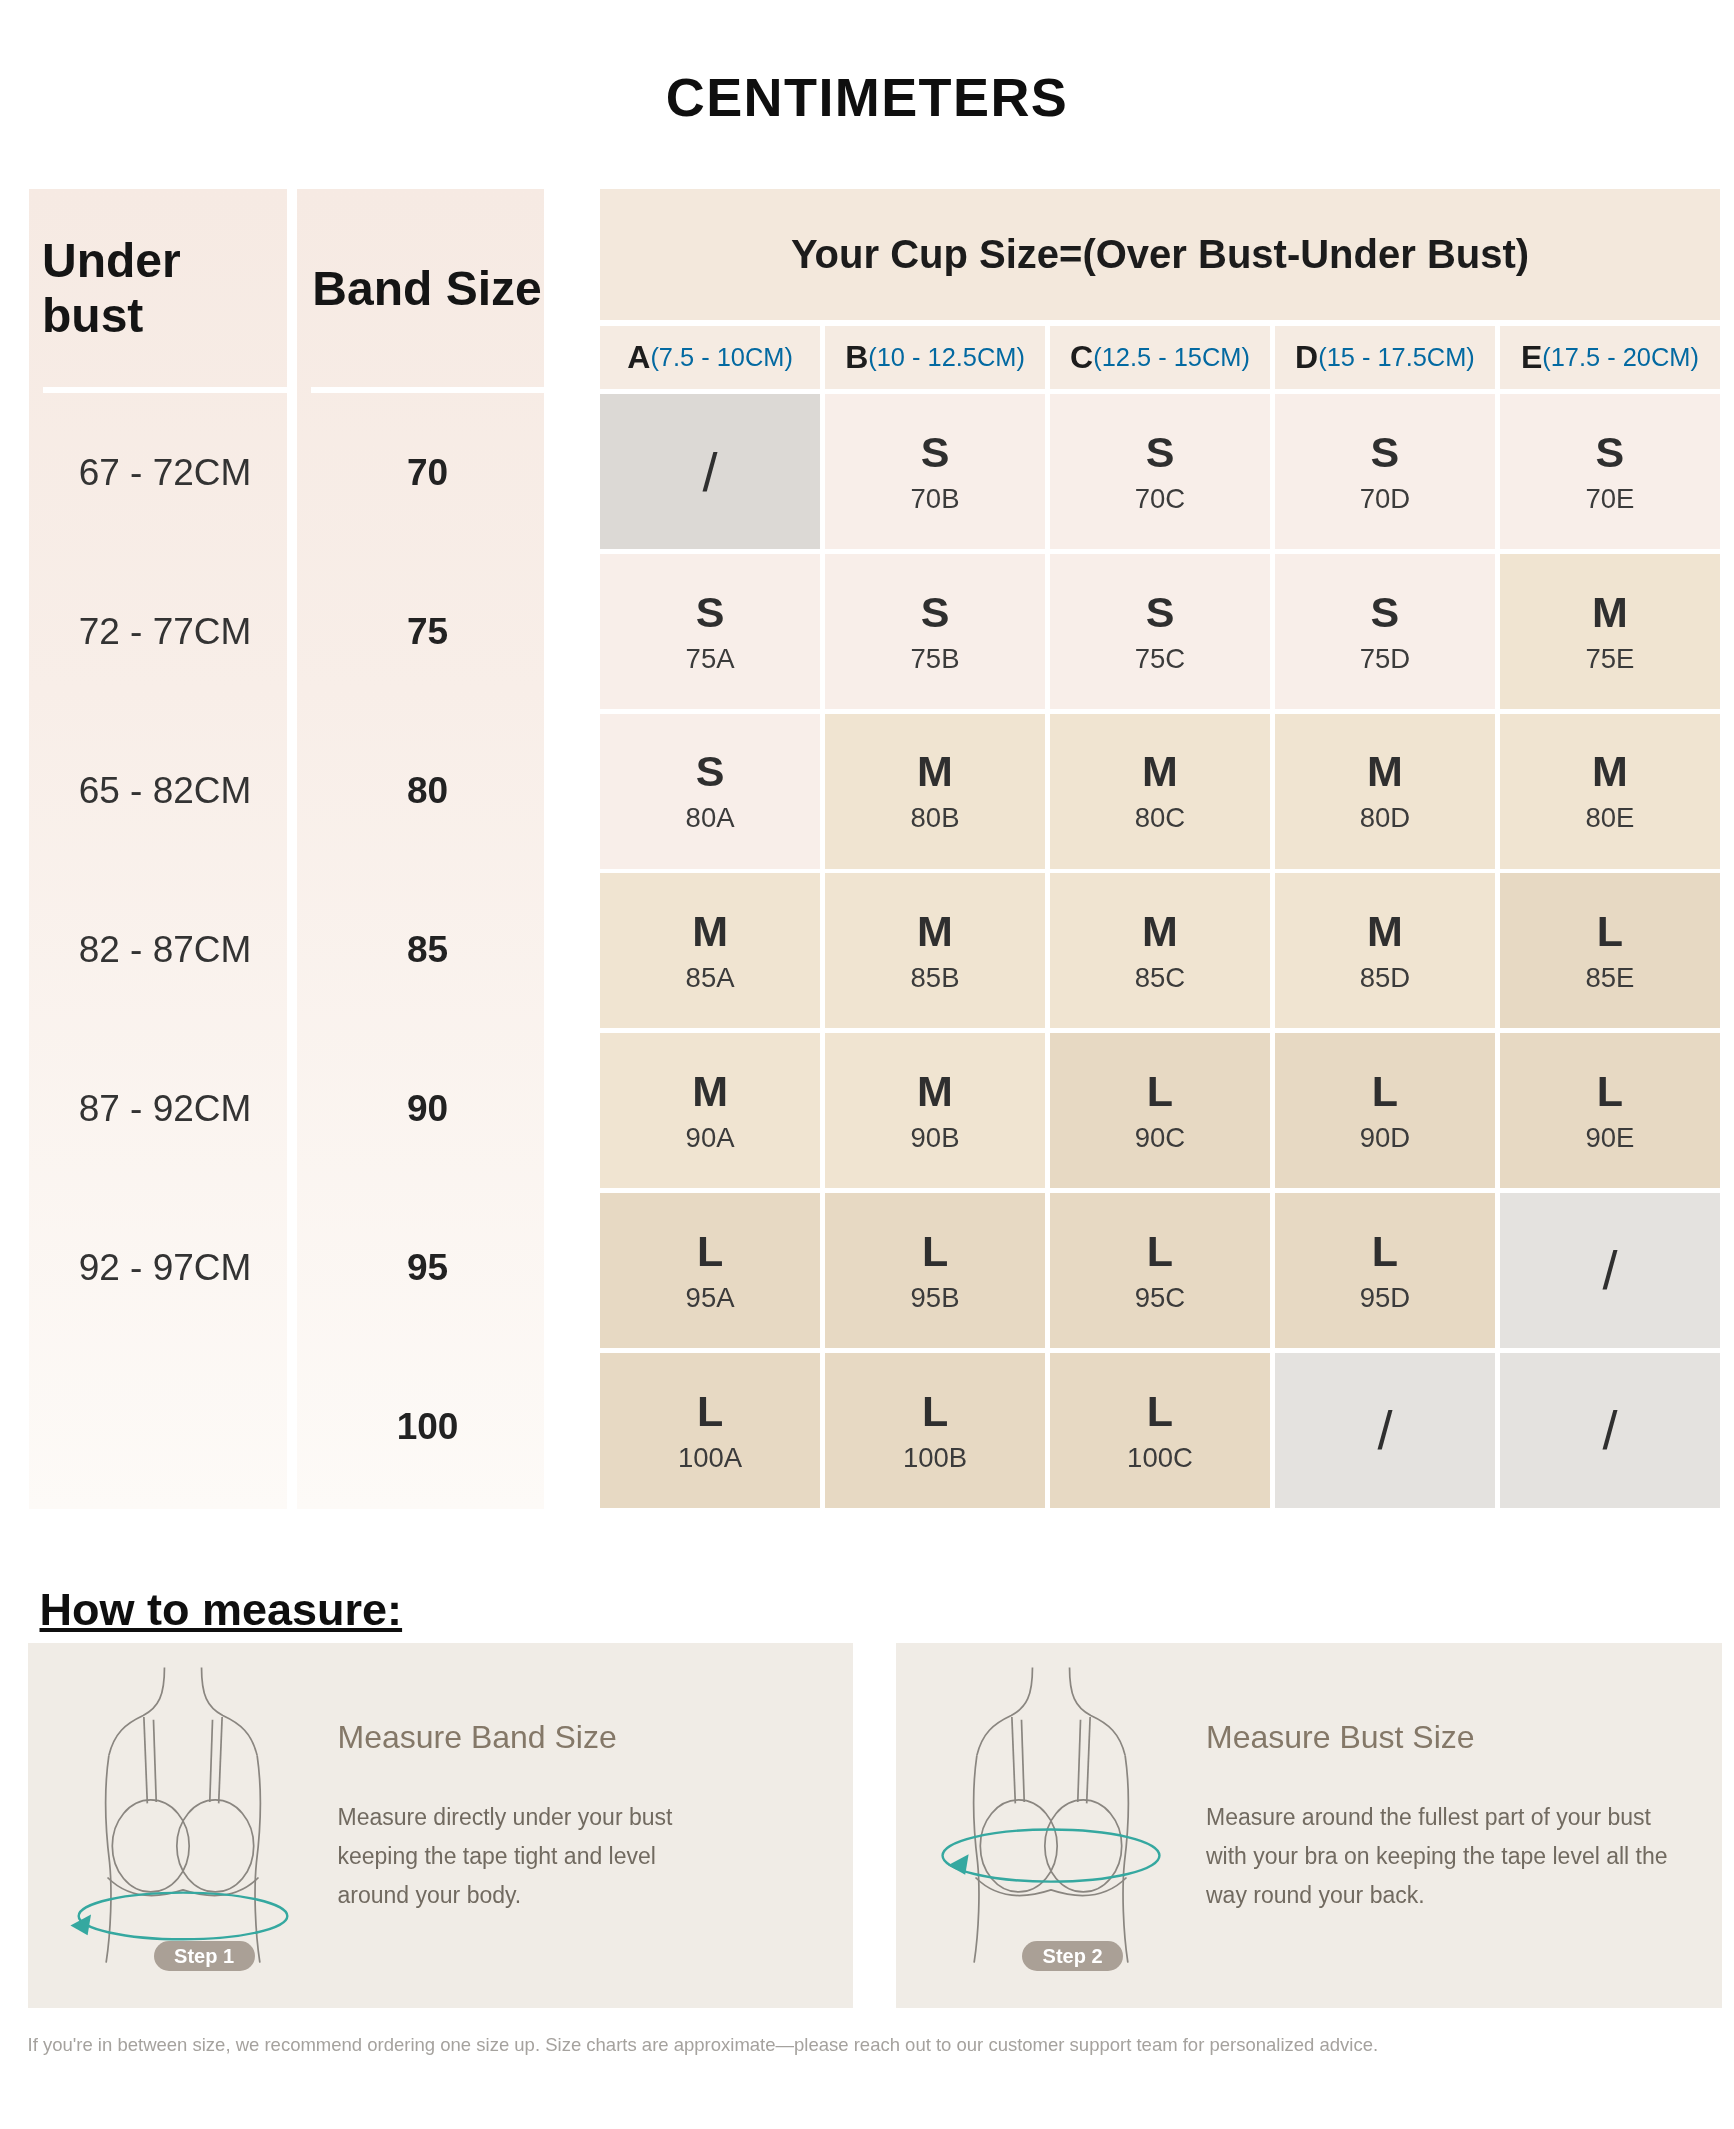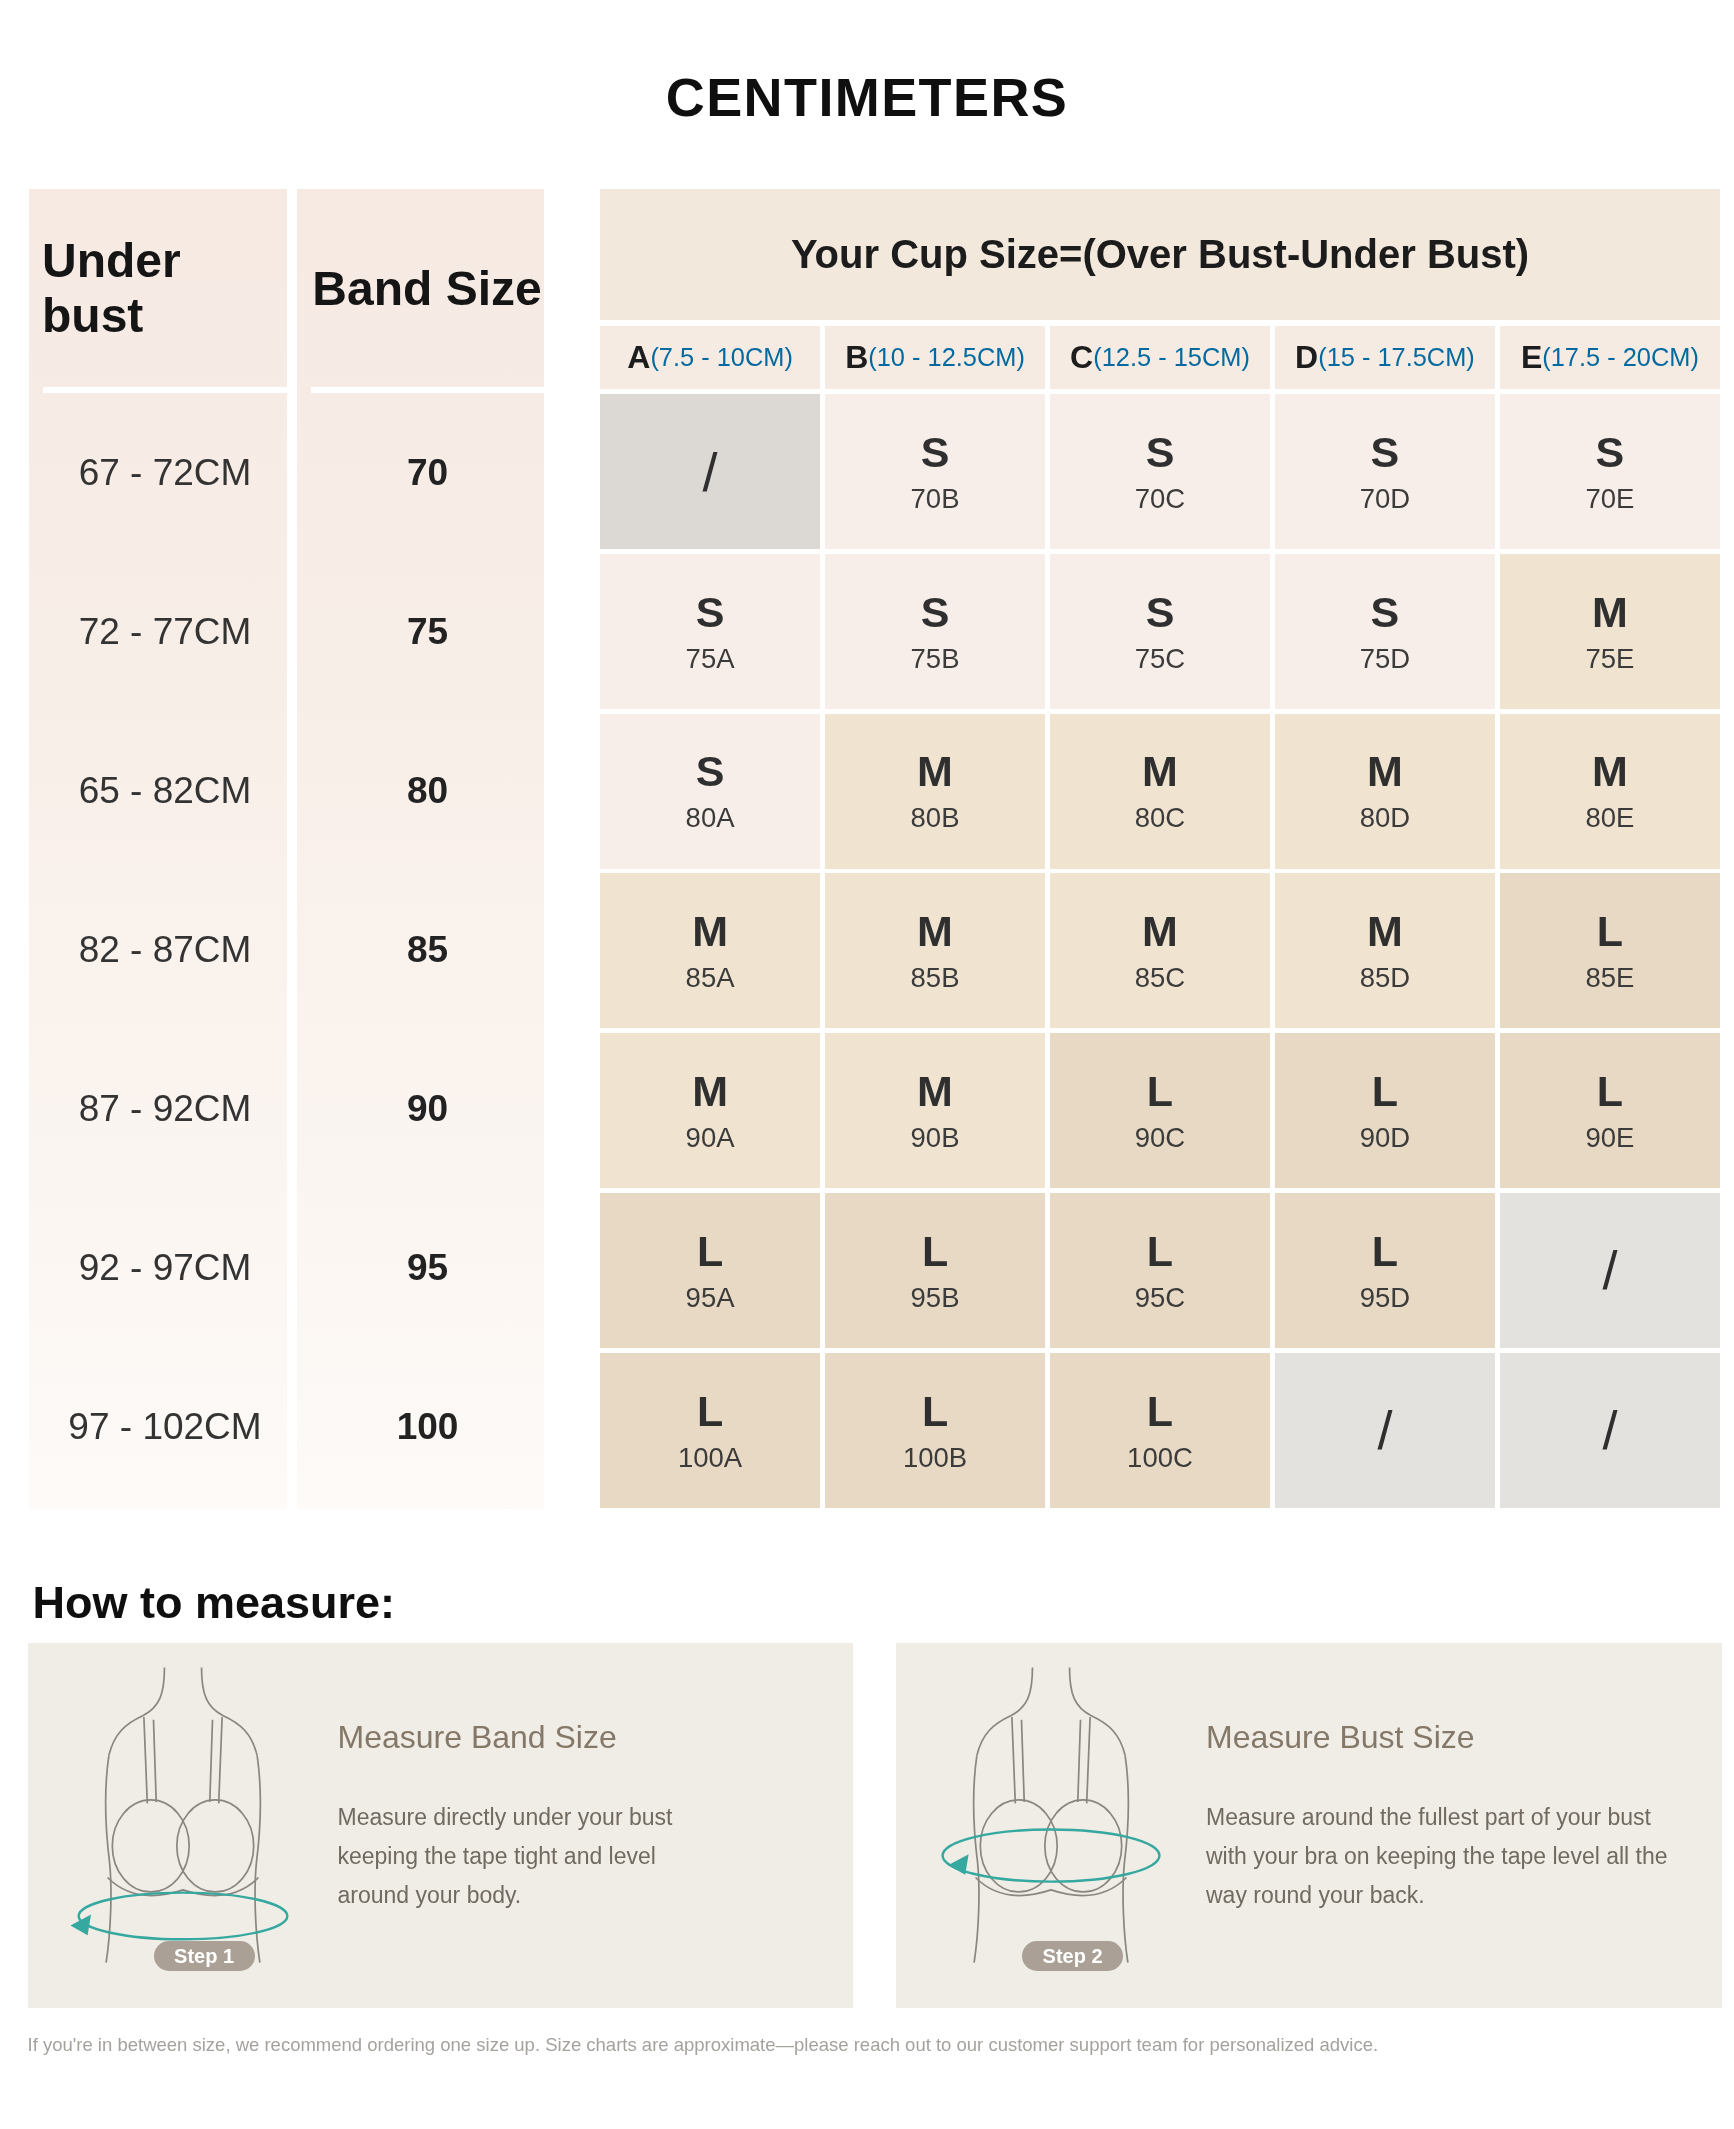--- a/index.html
+++ b/index.html
@@ -40,22 +40,22 @@
   .cell-letter.slash{font-size:54px;font-weight:400;}
   .cell-code{font-size:27.5px;color:#3b3b3b;margin-top:11px;line-height:1;}
 
   .tone-s{background:var(--s-cell);}
   .tone-m{background:var(--m-cell);}
   .tone-l{background:var(--l-cell);}
   .tone-na-dark{background:var(--na-dark);}
   .tone-na-light{background:var(--na-light);}
 
   
-  .howto-heading{position:absolute;left:27.5px;top:1572px;margin:5px;
-    font-size:45px;font-weight:bold;color:#0f0f0f;}
+  .howto-heading{position:absolute;left:27.5px;top:1572px;margin:12px;
+    font-size:45px;font-weight:bold;color:#0f0f0f;text-decoration:underline;}
   .cards{position:absolute;left:27.5px;top:1643px;width:1694px;height:365px;display:flex;gap:43px;}
   .card{position:relative;flex:1;background:var(--card-bg);}
   .bra-fig{position:absolute;left:38px;top:19px;}
   .bra-fig path,.bra-fig line,.bra-fig ellipse{stroke:var(--line-gray);stroke-width:2.5;fill:none;}
   .bra-fig .tape{stroke:var(--tape-teal);stroke-width:3.5;fill:none;}
   .bra-fig .tape-arrow{fill:var(--tape-teal);stroke:none;}
   .card-title{position:absolute;left:310px;top:76px;margin:0;font-size:32px;font-weight:normal;
     color:var(--card-title);}
   .card-body{position:absolute;left:310px;top:155px;margin:0;font-size:23px;line-height:39px;
     color:var(--card-body);}
@@ -79,21 +79,20 @@
 
     <div class="left-col col-underbust">
       <div class="left-header">Under bust</div>
       <div class="left-rows" id="ub-rows">
           <div class="left-row">67 - 72CM</div>
           <div class="left-row">72 - 77CM</div>
           <div class="left-row">65 - 82CM</div>
           <div class="left-row">82 - 87CM</div>
           <div class="left-row">87 - 92CM</div>
           <div class="left-row">92 - 97CM</div>
-          <div class="left-row">97 - 102CM</div>
         </div>
     </div>
 
     <div class="left-col col-band">
       <div class="left-header">Band Size</div>
       <div class="left-rows" id="band-rows">
           <div class="left-row band">70</div>
           <div class="left-row band">75</div>
           <div class="left-row band">80</div>
           <div class="left-row band">85</div>

